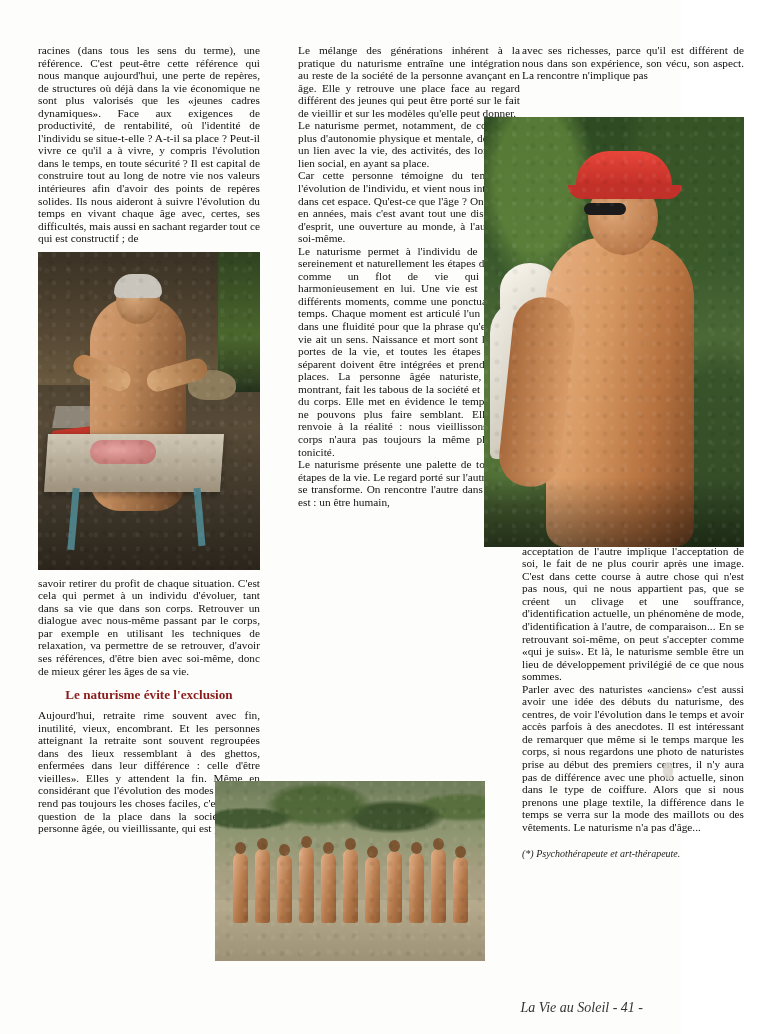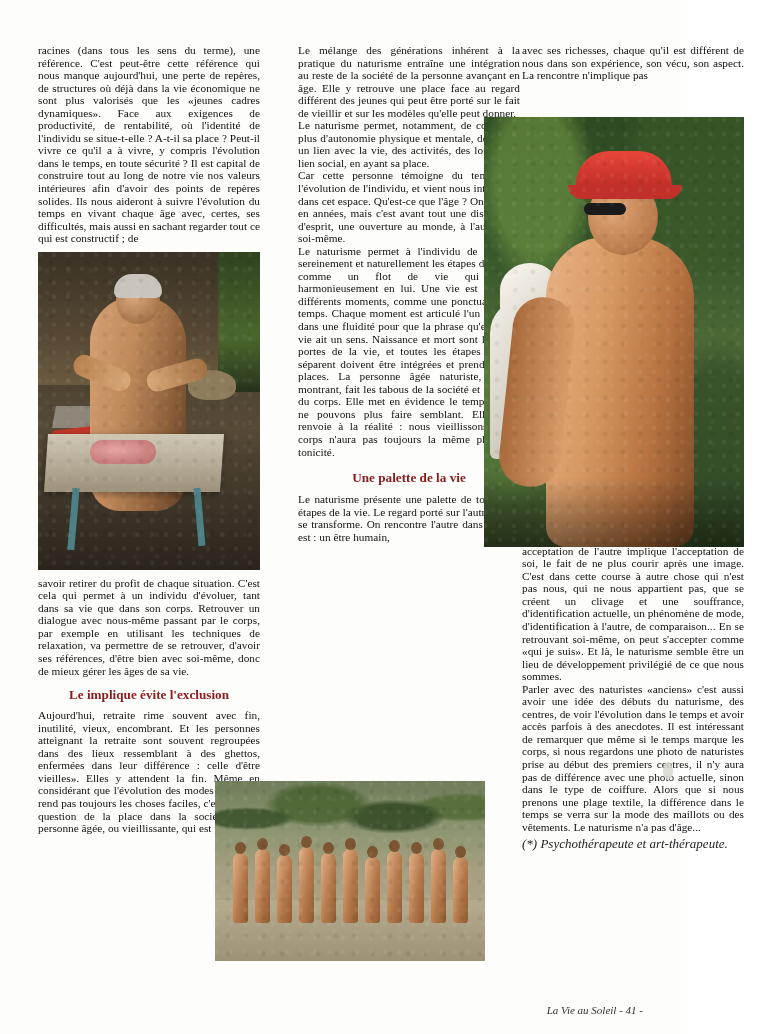--- a/index.html
+++ b/index.html
@@ -310,30 +310,30 @@
     content: "";
     position: absolute;
     left: 2px; top: -11px;
     width: 11px; height: 12px;
     border-radius: 50%;
     background: #7c5632;
   }
 
   
   .footnote {
-    font-size: 13px;
+    font-size: 10px;
     font-style: italic;
     color: #222;
-    margin-top: 3px;
+    margin-top: 15px;
   }
   .folio {
     position: absolute;
     right: 38px;
     bottom: 18px;
-    font-size: 11px;
+    font-size: 14px;
     font-style: italic;
     color: #333;
   }
   .edge-mark {
     position: absolute;
     right: 8px;
     top: 762px;
     width: 10px;
     height: 18px;
     border-radius: 50%;
@@ -364,38 +364,37 @@
         <div class="arm-r"></div>
         <div class="table"></div>
         <div class="meat"></div>
         <div class="leg-tbl"></div>
         <div class="leg-tbl2"></div>
         <div class="grain"></div>
       </div>
 
       <p class="body-text">savoir retirer du profit de chaque situation. C'est cela qui permet à un individu d'évoluer, tant dans sa vie que dans son corps. Retrouver un dialogue avec nous-même passant par le corps, par exemple en utilisant les techniques de relaxation, va permettre de se retrouver, d'avoir ses références, d'être bien avec soi-même, donc de mieux gérer les âges de sa vie.</p>
 
-      <div class="sect-head">Le implique évite l'exclusion</div>
+      <div class="sect-head">Le naturisme évite l'exclusion</div>
 
       <p class="body-text">Aujourd'hui, retraite rime souvent avec fin, inutilité, vieux, encombrant. Et les personnes atteignant la retraite sont souvent regroupées dans des lieux ressemblant à des ghettos, enfermées dans leur différence : celle d'être vieilles». Elles y attendent la fin. Même en considérant que l'évolution des modes de vie ne rend pas toujours les choses faciles, c'est toute la question de la place dans la société de la personne âgée, ou vieillissante, qui est posée.</p>
     </div>
 
     <div class="col col-2">
       <p class="body-text">Le mélange des générations inhérent à la pratique du naturisme entraîne une intégration au reste de la société de la personne avançant en âge. Elle y retrouve une place face au regard différent des jeunes qui peut être porté sur le fait de vieillir et sur les modèles qu'elle peut donner.</p>
       <p class="body-text">Le naturisme permet, notamment, de conserver plus d'autonomie physique et mentale, de garder un lien avec la vie, des activités, des loisirs, un lien social, en ayant sa place.</p>
       <p class="body-text">Car cette personne témoigne du temps, de l'évolution de l'individu, et vient nous interpeller dans cet espace. Qu'est-ce que l'âge ? On compte en années, mais c'est avant tout une disposition d'esprit, une ouverture au monde, à l'autre et à soi-même.</p>
       <p class="body-text">Le naturisme permet à l'individu de franchir sereinement et naturellement les étapes du temps comme un flot de vie qui coule harmonieusement en lui. Une vie est faite de différents moments, comme une ponctuation du temps. Chaque moment est articulé l'un à l'autre dans une fluidité pour que la phrase qu'est notre vie ait un sens. Naissance et mort sont les deux portes de la vie, et toutes les étapes qui les séparent doivent être intégrées et prendre leurs places. La personne âgée naturiste, en se montrant, fait les tabous de la société et du culte du corps. Elle met en évidence le temps. Nous ne pouvons plus faire semblant. Elle nous renvoie à la réalité : nous vieillissons, notre corps n'aura pas toujours la même plasticité, tonicité.</p>
 
-      <div class="sect-head-2">Une palette de la vie</div>
 
       <p class="body-text">Le naturisme présente une palette de toutes les étapes de la vie. Le regard porté sur l'autre, à soi, se transforme. On rencontre l'autre dans ce qu'il est : un être humain,</p>
     </div>
 
     <div class="col col-3">
-      <p class="body-text">avec ses richesses, chaque qu'il est différent de nous dans son expérience, son vécu, son aspect. La rencontre n'implique pas</p>
+      <p class="body-text">avec ses richesses, parce qu'il est différent de nous dans son expérience, son vécu, son aspect. La rencontre n'implique pas</p>
       <div style="height:438px"></div>
       <p class="body-text">nécessairement le fait de parler avec lui ; c'est beaucoup plus au niveau de l'acceptation. Cette acceptation de l'autre implique l'acceptation de soi, le fait de ne plus courir après une image. C'est dans cette course à autre chose qui n'est pas nous, qui ne nous appartient pas, que se créent un clivage et une souffrance, d'identification actuelle, un phénomène de mode, d'identification à l'autre, de comparaison... En se retrouvant soi-même, on peut s'accepter comme «qui je suis». Et là, le naturisme semble être un lieu de développement privilégié de ce que nous sommes.</p>
       <p class="body-text">Parler avec des naturistes «anciens» c'est aussi avoir une idée des débuts du naturisme, des centres, de voir l'évolution dans le temps et avoir accès parfois à des anecdotes. Il est intéressant de remarquer que même si le temps marque les corps, si nous regardons une photo de naturistes prise au début des premiers centres, il n'y aura pas de différence avec une photo actuelle, sinon dans le type de coiffure. Alors que si nous prenons une plage textile, la différence dans le temps se verra sur la mode des maillots ou des vêtements. Le naturisme n'a pas d'âge...</p>
       <div class="footnote">(*) Psychothérapeute et art-thérapeute.</div>
     </div>
 
   </div>
 
   <div class="photo" id="photo-red-hat">
     <div class="foliage"></div>

